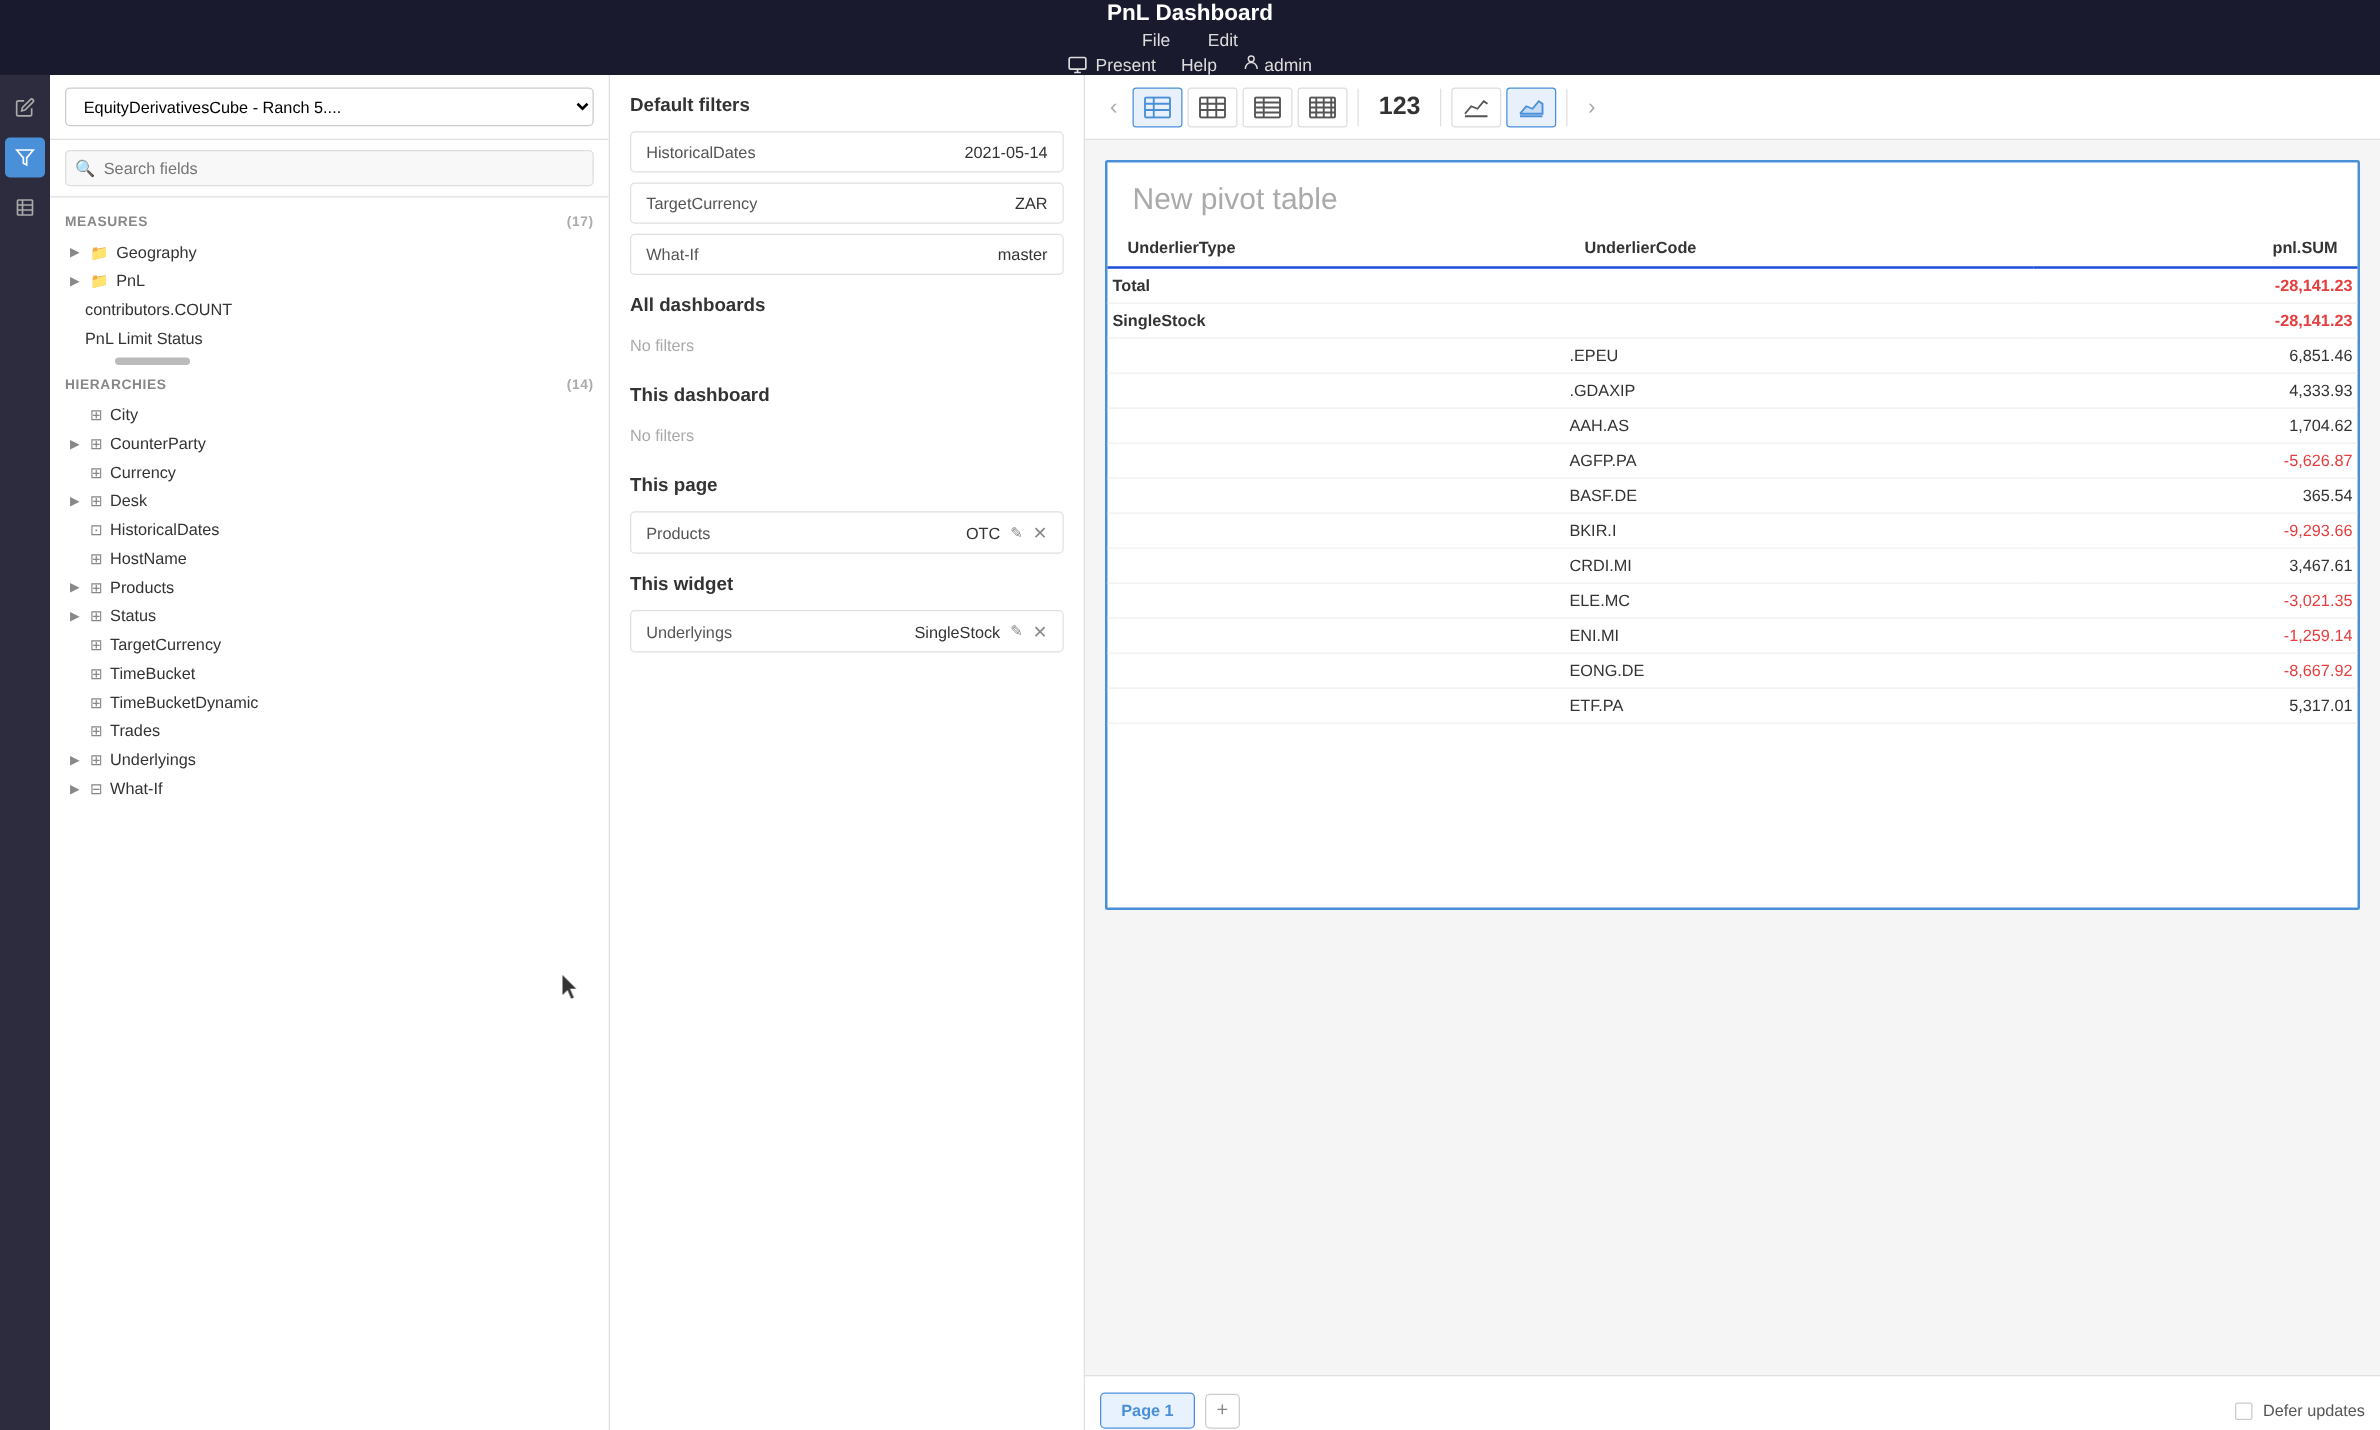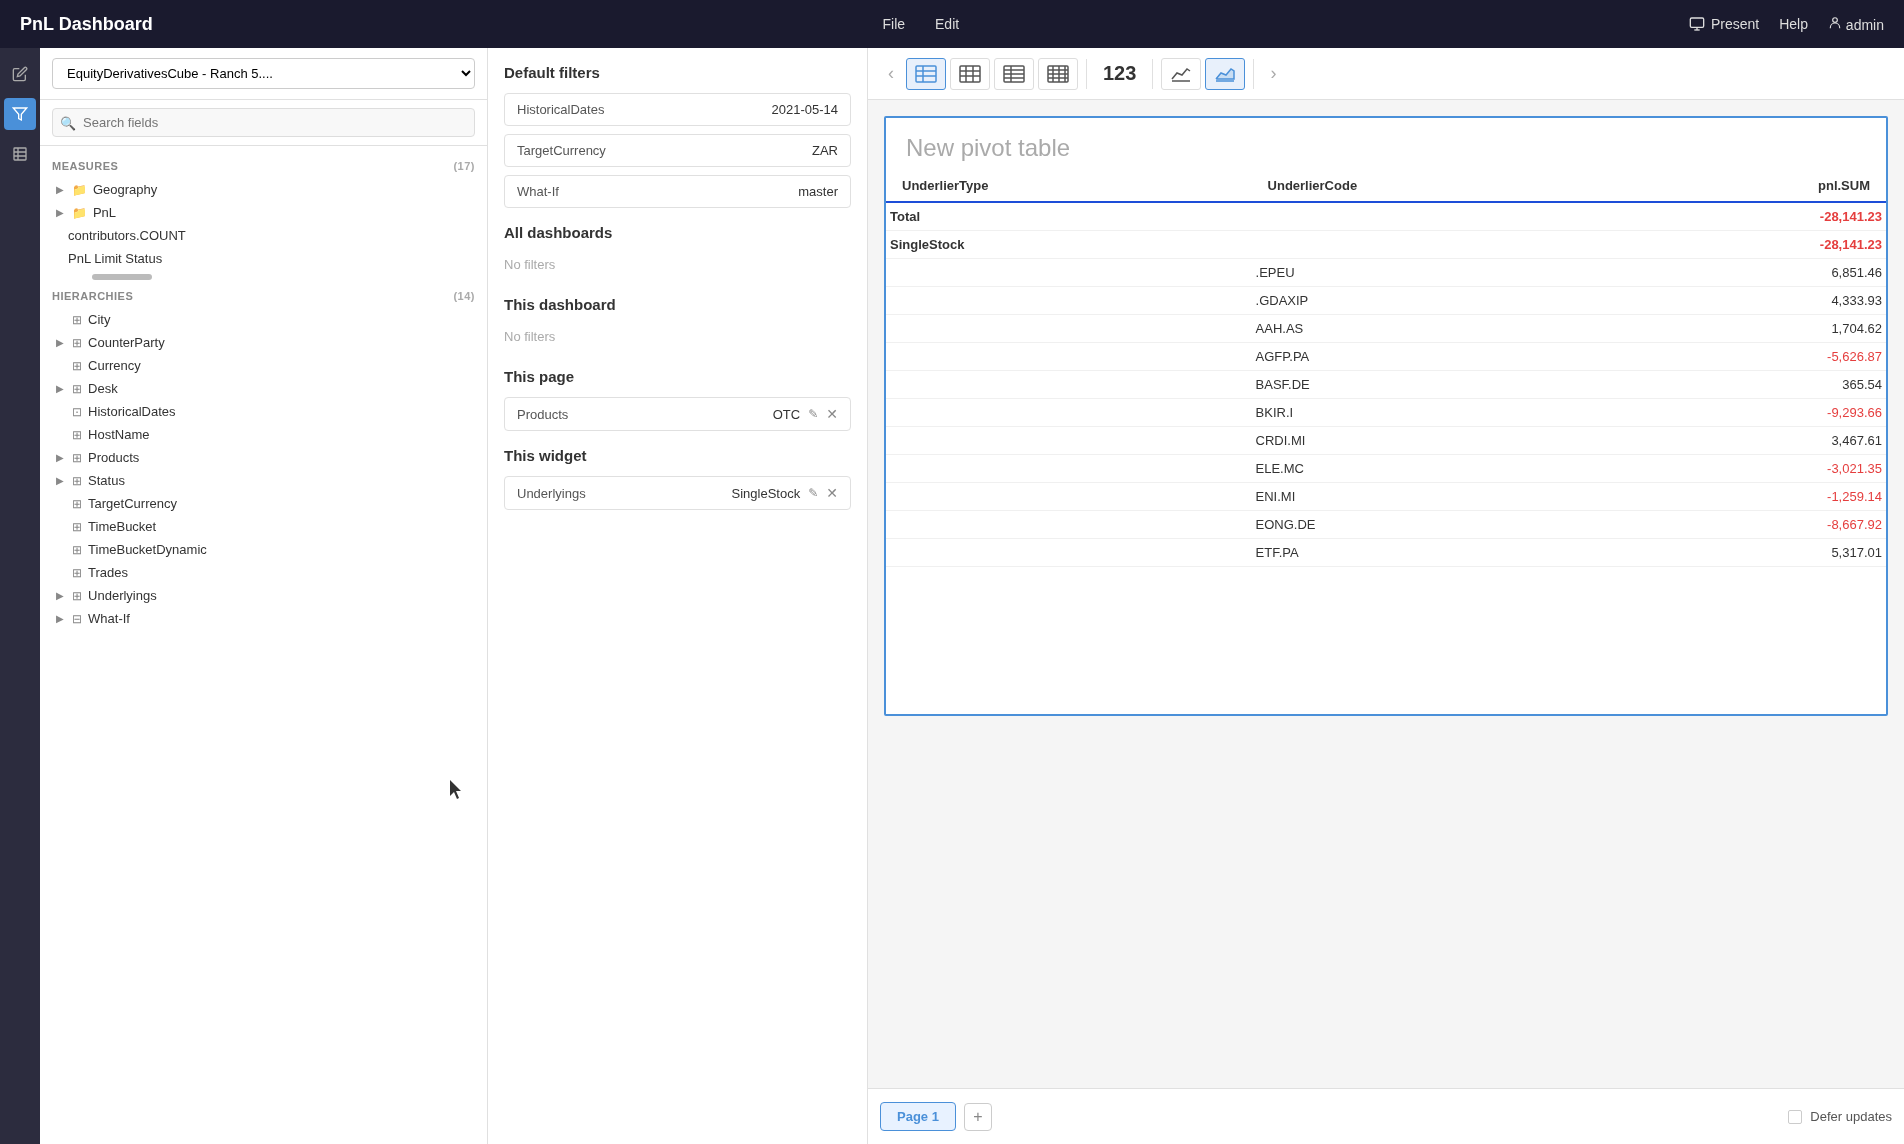--- a/index.html
+++ b/index.html
@@ -1,19 +1,19 @@
 <!DOCTYPE html>
 <html><head>
   <meta charset="utf-8">
   <style>
     * { box-sizing: border-box; margin: 0; padding: 0; }
     body { font-family: -apple-system, BlinkMacSystemFont, 'Segoe UI', Arial, sans-serif; font-size: 13px; background: #f0f0f0; color: #333; height: 1144px; width: 1904px; overflow: hidden; }
 
     
-    .topbar { background: #1a1a2e; color: #fff; height: 48px; display: flex; align-items: center; justify-content: space-between; padding: 0 20px; }
+    .topbar { background: #1a1a2e; color: #fff; height: 60px; display: flex; align-items: center; justify-content: space-between; padding: 0 20px; flex-direction: column; }
     .topbar-title { font-size: 18px; font-weight: 600; color: #fff; }
     .topbar-center { display: flex; gap: 30px; }
     .topbar-center span { cursor: pointer; color: #ddd; font-size: 14px; }
     .topbar-right { display: flex; align-items: center; gap: 20px; color: #ddd; font-size: 14px; }
     .topbar-right .present-btn { display: flex; align-items: center; gap: 6px; }
 
     
     .main-layout { display: flex; height: calc(1144px - 48px); }
 
     

